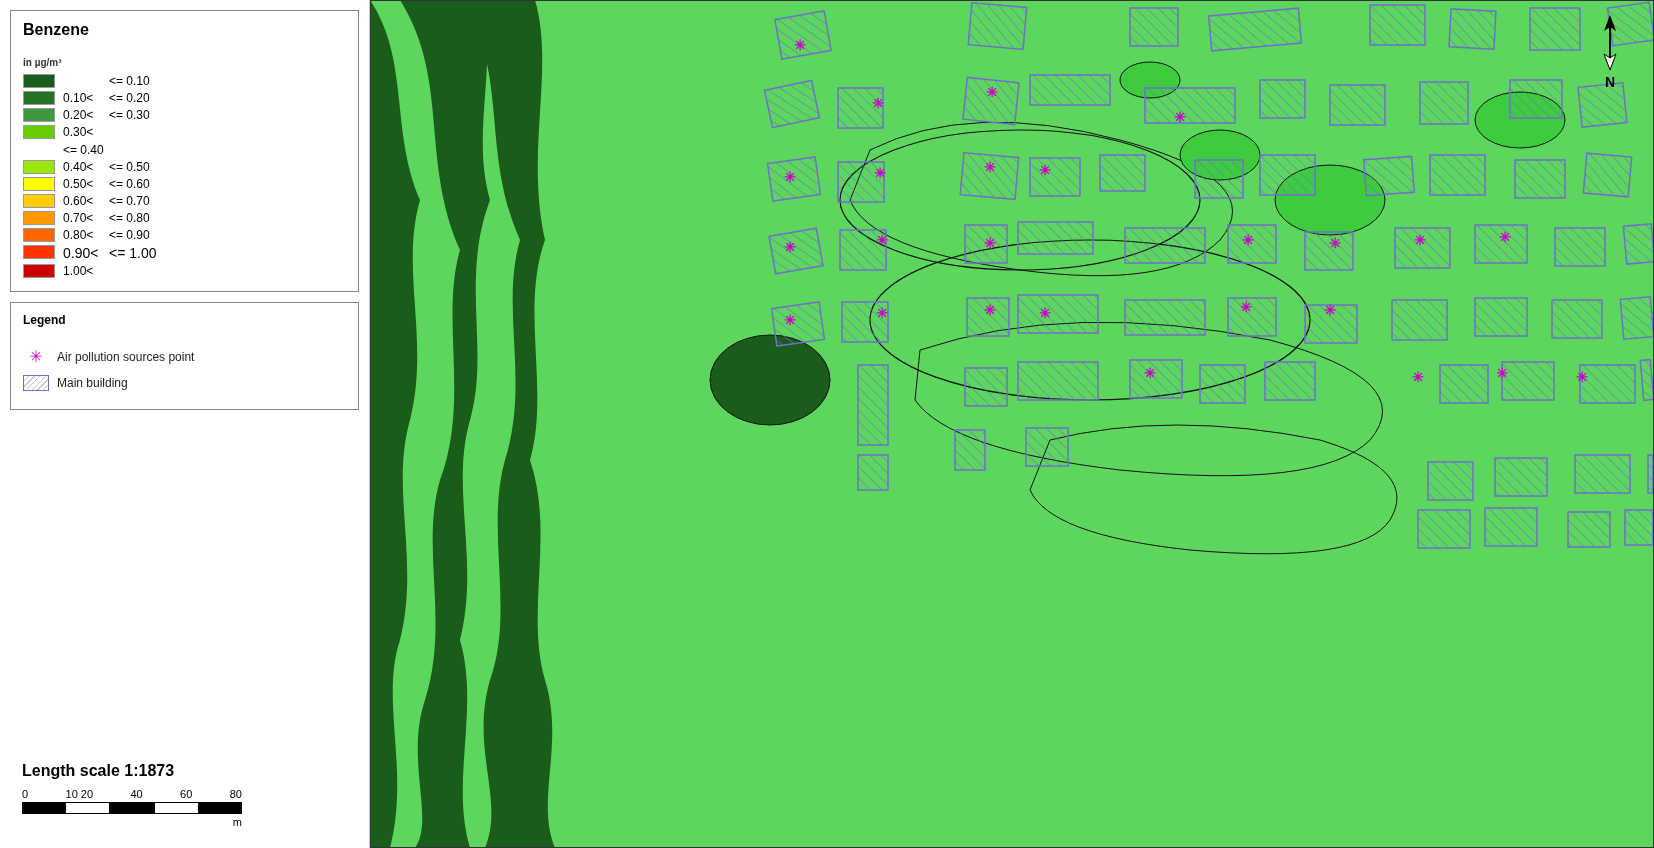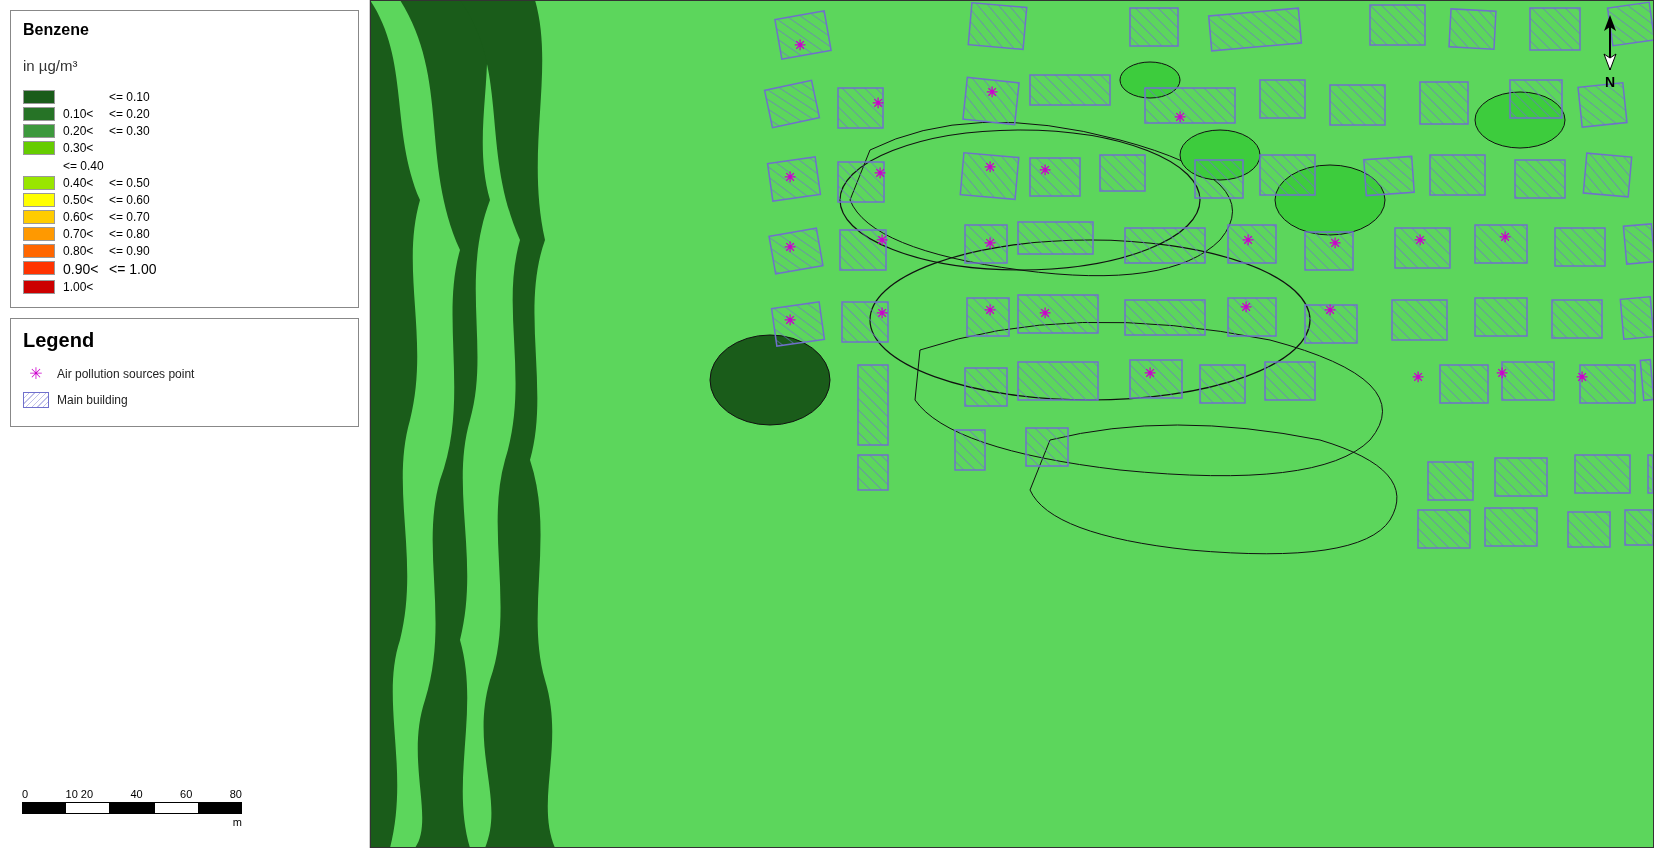--- a/index.html
+++ b/index.html
@@ -31,23 +31,24 @@
       flex-shrink: 0;
     }
 
     #color-legend h2 {
       font-size: 16px;
       font-weight: bold;
       margin-bottom: 18px;
     }
 
     #color-legend .unit {
-      font-size: 15px;
-      margin-bottom: 16px;
+      font-size: 10px;
+      margin-bottom: 6px;
       color: #333;
+      font-weight: bold;
     }
 
     .legend-row {
       display: flex;
       align-items: flex-start;
       margin-bottom: 3px;
     }
 
     .legend-swatch {
       width: 32px;
@@ -59,23 +60,23 @@
 
     
     #symbol-legend {
       border: 1px solid #888;
       margin: 0 10px 10px 10px;
       padding: 10px 12px;
       flex-shrink: 0;
     }
 
     #symbol-legend h3 {
-      font-size: 20px;
+      font-size: 12px;
       font-weight: bold;
-      margin-bottom: 12px;
+      margin-bottom: 20px;
     }
 
     .symbol-row {
       display: flex;
       align-items: center;
       margin-bottom: 6px;
     }
 
     .symbol-icon {
       width: 26px;
@@ -265,20 +266,21 @@
 
     <div class="symbol-row">
       <div class="symbol-icon">
         <div class="building-swatch"></div>
       </div>
       <span class="symbol-label">Main building</span>
     </div>
   </div>
 
   <div id="scale-box">
+    <div class="scale-title">Length scale 1:1873</div>
     <div class="scale-bar-container">
       <div class="scale-labels">
         <span>0</span>
         <span>10 20</span>
         <span>40</span>
         <span>60</span>
         <span>80</span>
       </div>
       <div class="scale-bar">
         <div class="scale-seg" style="background:#000;"></div>

